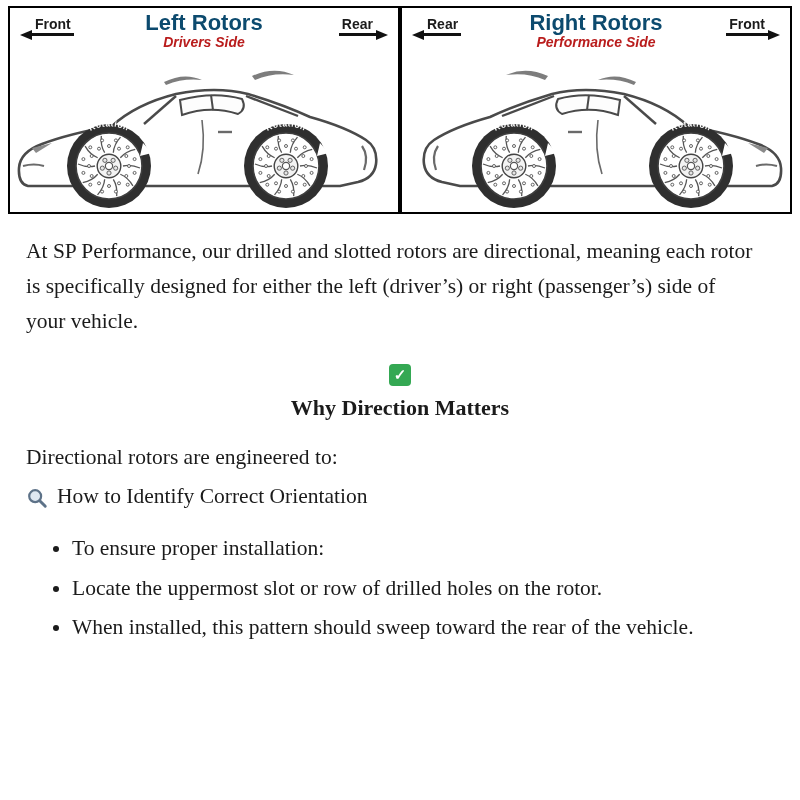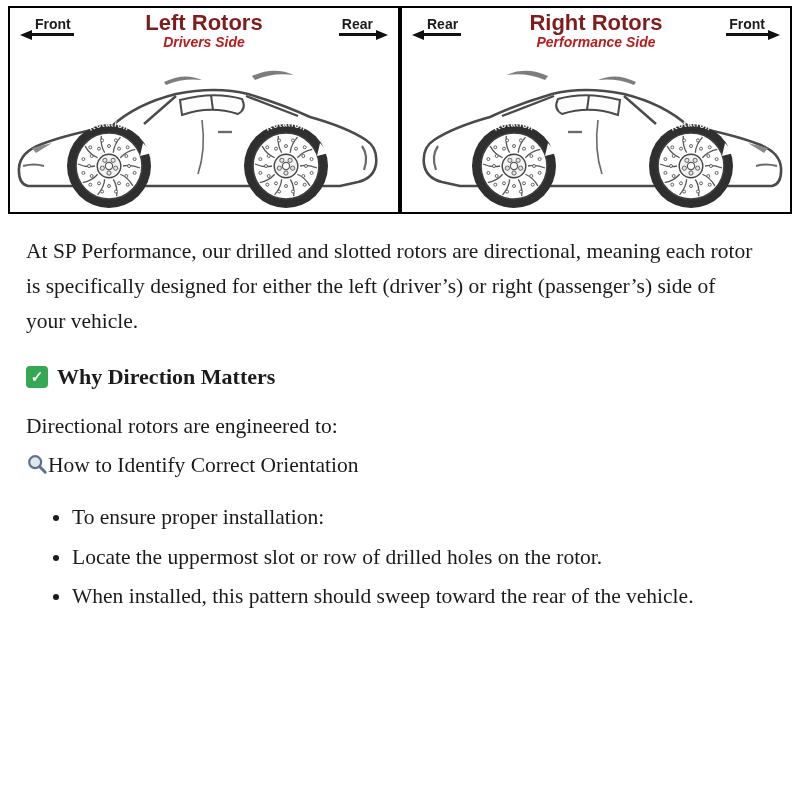--- a/index.html
+++ b/index.html
@@ -4,35 +4,35 @@
 <style>
   * { box-sizing: border-box; }
   html,body { margin:0; padding:0; background:#fff; width:800px; }
   body { font-family:"Liberation Serif", serif; color:#1b1b1b; }
 
   
   .diagram { display:grid; grid-template-columns:1fr 1fr; margin:6px 8px 0 8px; }
   .panel { border:2.5px solid #000; background:#fff; position:relative; height:208px; overflow:hidden; }
   .panel-header { position:relative; padding:5px 9px 0 9px; height:46px; }
   .title-stack { position:absolute; left:50%; top:3px; transform:translateX(-50%); text-align:center; width:220px; }
-  .panel-title { font:bold 22px "Liberation Sans", sans-serif; color:#7f1d1d; line-height:1.05; }
+  .panel-title { font:bold 22px "Liberation Sans", sans-serif; color:#0c4a6e; line-height:1.05; }
   .panel-subtitle { font:bold italic 14px "Liberation Sans", sans-serif; color:#b91c1c; }
   .dir { position:absolute; top:8px; display:flex; align-items:flex-end; }
   .dir.left { left:10px; }
   .dir.right { right:10px; }
   .dir .word { font:bold 14px "Liberation Sans", sans-serif; border-bottom:3px solid #111; padding:0 3px 1px 3px; }
   .tri-left { width:0; height:0; border-top:5px solid transparent; border-bottom:5px solid transparent; border-right:12px solid #111; margin-bottom:-4px; }
   .tri-right { width:0; height:0; border-top:5px solid transparent; border-bottom:5px solid transparent; border-left:12px solid #111; margin-bottom:-4px; }
   .car-svg { display:block; width:100%; height:158px; }
 
   
   .article { padding:20px 26px 10px 26px; }
   .intro { font-size:21.5px; line-height:1.62; margin:0 0 26px 0; max-width:730px; }
-  .sec-h2 { display:flex; align-items:center; gap:9px; font-size:22px; font-weight:bold; margin:0 0 24px 0; }
-  .sec-h3 { display:flex; align-items:flex-start; font-size:21.5px; font-weight:normal; margin:6px 0 22px 0; }
+  .sec-h2 { display:flex; align-items:center; gap:9px; font-size:22px; font-weight:bold; margin:0 0 24px 0;flex-direction:column; }
+  .sec-h3 { display:flex; align-items:flex-end; gap:9px; font-size:21.5px; font-weight:normal; margin:6px 0 22px 0; }
   .lead { font-size:21.5px; margin:0 0 14px 0; }
   ul { margin:0 0 28px 0; padding-left:46px; }
   li { font-size:21.5px; line-height:1.6; margin-bottom:5px; max-width:690px; }
   .check-icon { width:22px; height:22px; min-width:22px; background:#34a853; border-radius:4px; display:inline-flex; align-items:center; justify-content:center; }
   .check-icon::after { content:"✓"; color:#fff; font:bold 15px "Liberation Sans", sans-serif; }
   .mag-icon { width:22px; height:22px; min-width:22px; display:inline-block; }
 </style>
 </head>
 <body>
 

